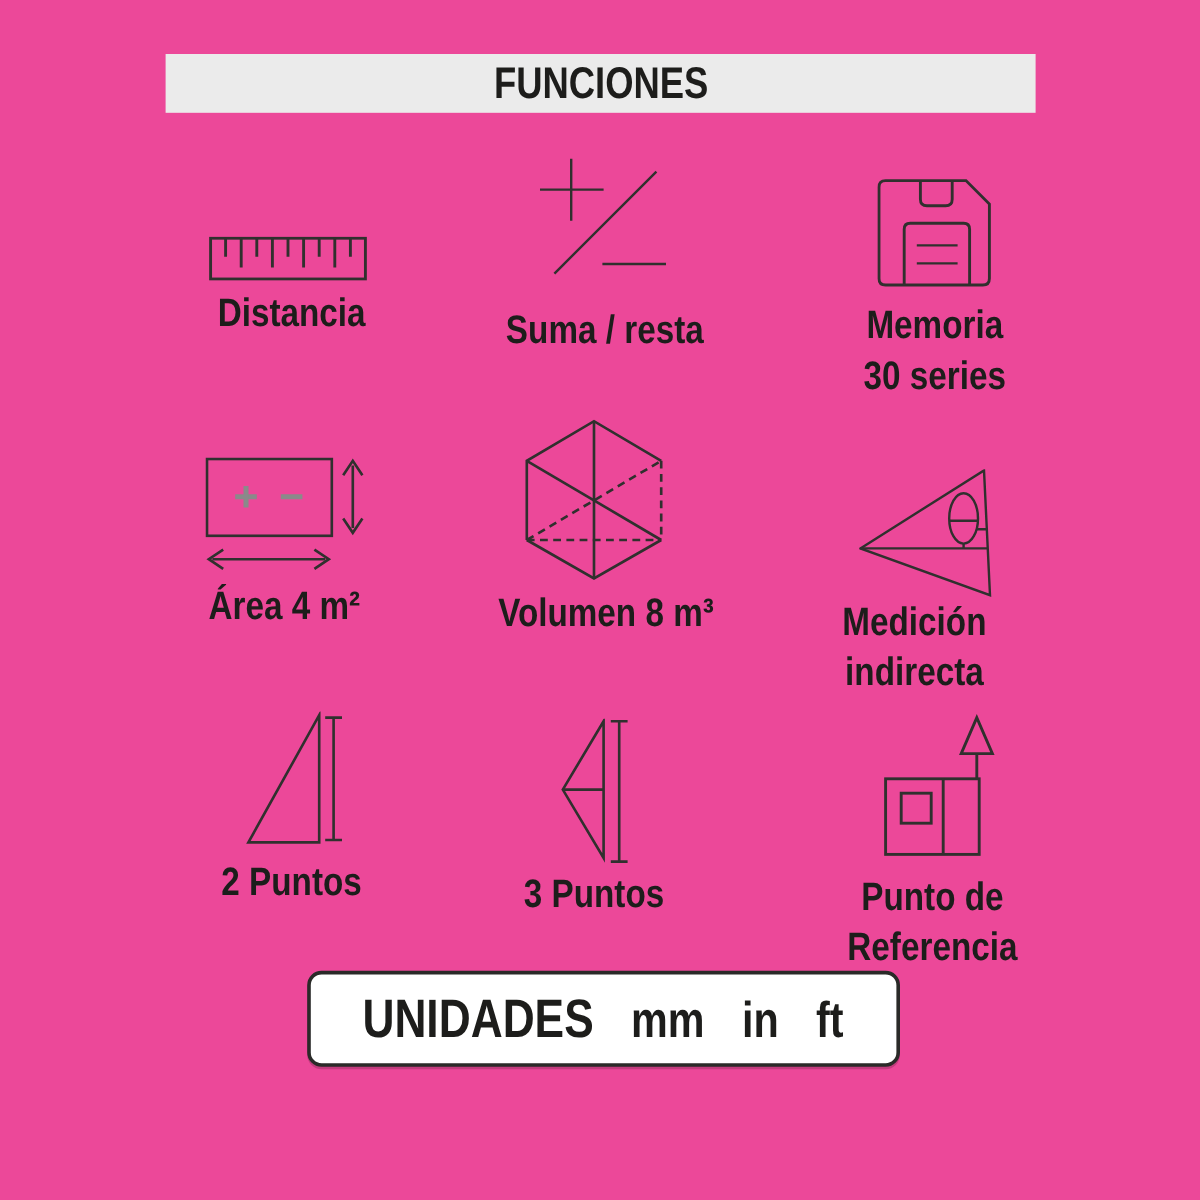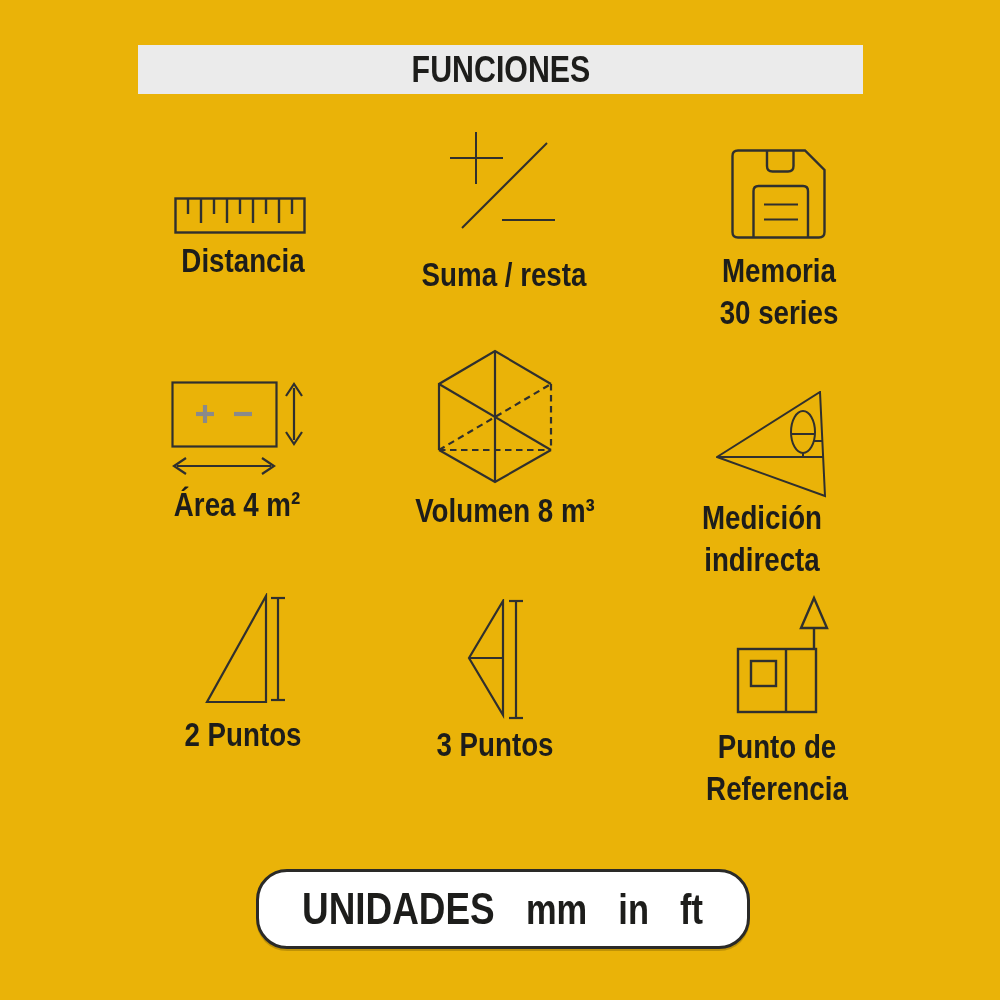--- a/index.html
+++ b/index.html
@@ -1,37 +1,37 @@
 <!DOCTYPE html>
 <html><head>
 <meta charset="utf-8">
 <style>
   html,body{margin:0;padding:0;background:#fff;}
   .page{
-    position:relative;width:1000px;height:1000px;background:#eab308;overflow:hidden;
+    position:relative;width:1000px;height:1000px;background:#ec4899;overflow:hidden;
     font-family:"Liberation Sans","DejaVu Sans",sans-serif;color:#1d1d1b;
   }
   .banner{
     position:absolute;left:138px;top:45px;width:725px;height:49px;
     background:#ebebeb;display:flex;align-items:center;justify-content:center;
   }
   .banner .t{
     font-size:37px;font-weight:700;letter-spacing:0px;
     transform:scaleX(.82);transform-origin:50% 50%;white-space:nowrap;
   }
   .icon{position:absolute;}
   .icon svg{display:block;}
   .label{
     position:absolute;text-align:center;font-weight:700;
     font-size:33px;line-height:42px;
     transform:scaleX(.84);transform-origin:50% 50%;white-space:nowrap;
   }
   .units-pill{
-    position:absolute;left:256px;top:869px;width:488px;height:74px;
-    background:#fff;border:3.5px solid #2a2a28;border-radius:31px;
+    position:absolute;left:256px;top:809px;width:488px;height:74px;
+    background:#fff;border:3.5px solid #2a2a28;border-radius:12px;
     box-shadow:0 2px 0 rgba(0,0,0,.18);
     display:flex;align-items:center;justify-content:center;
   }
   .units-inner{
     display:flex;align-items:baseline;gap:38px;
     font-weight:700;font-size:45px;
     transform:scaleX(.82);transform-origin:50% 50%;white-space:nowrap;
   }
   .units-inner .unit{font-size:42px;}
 </style>

